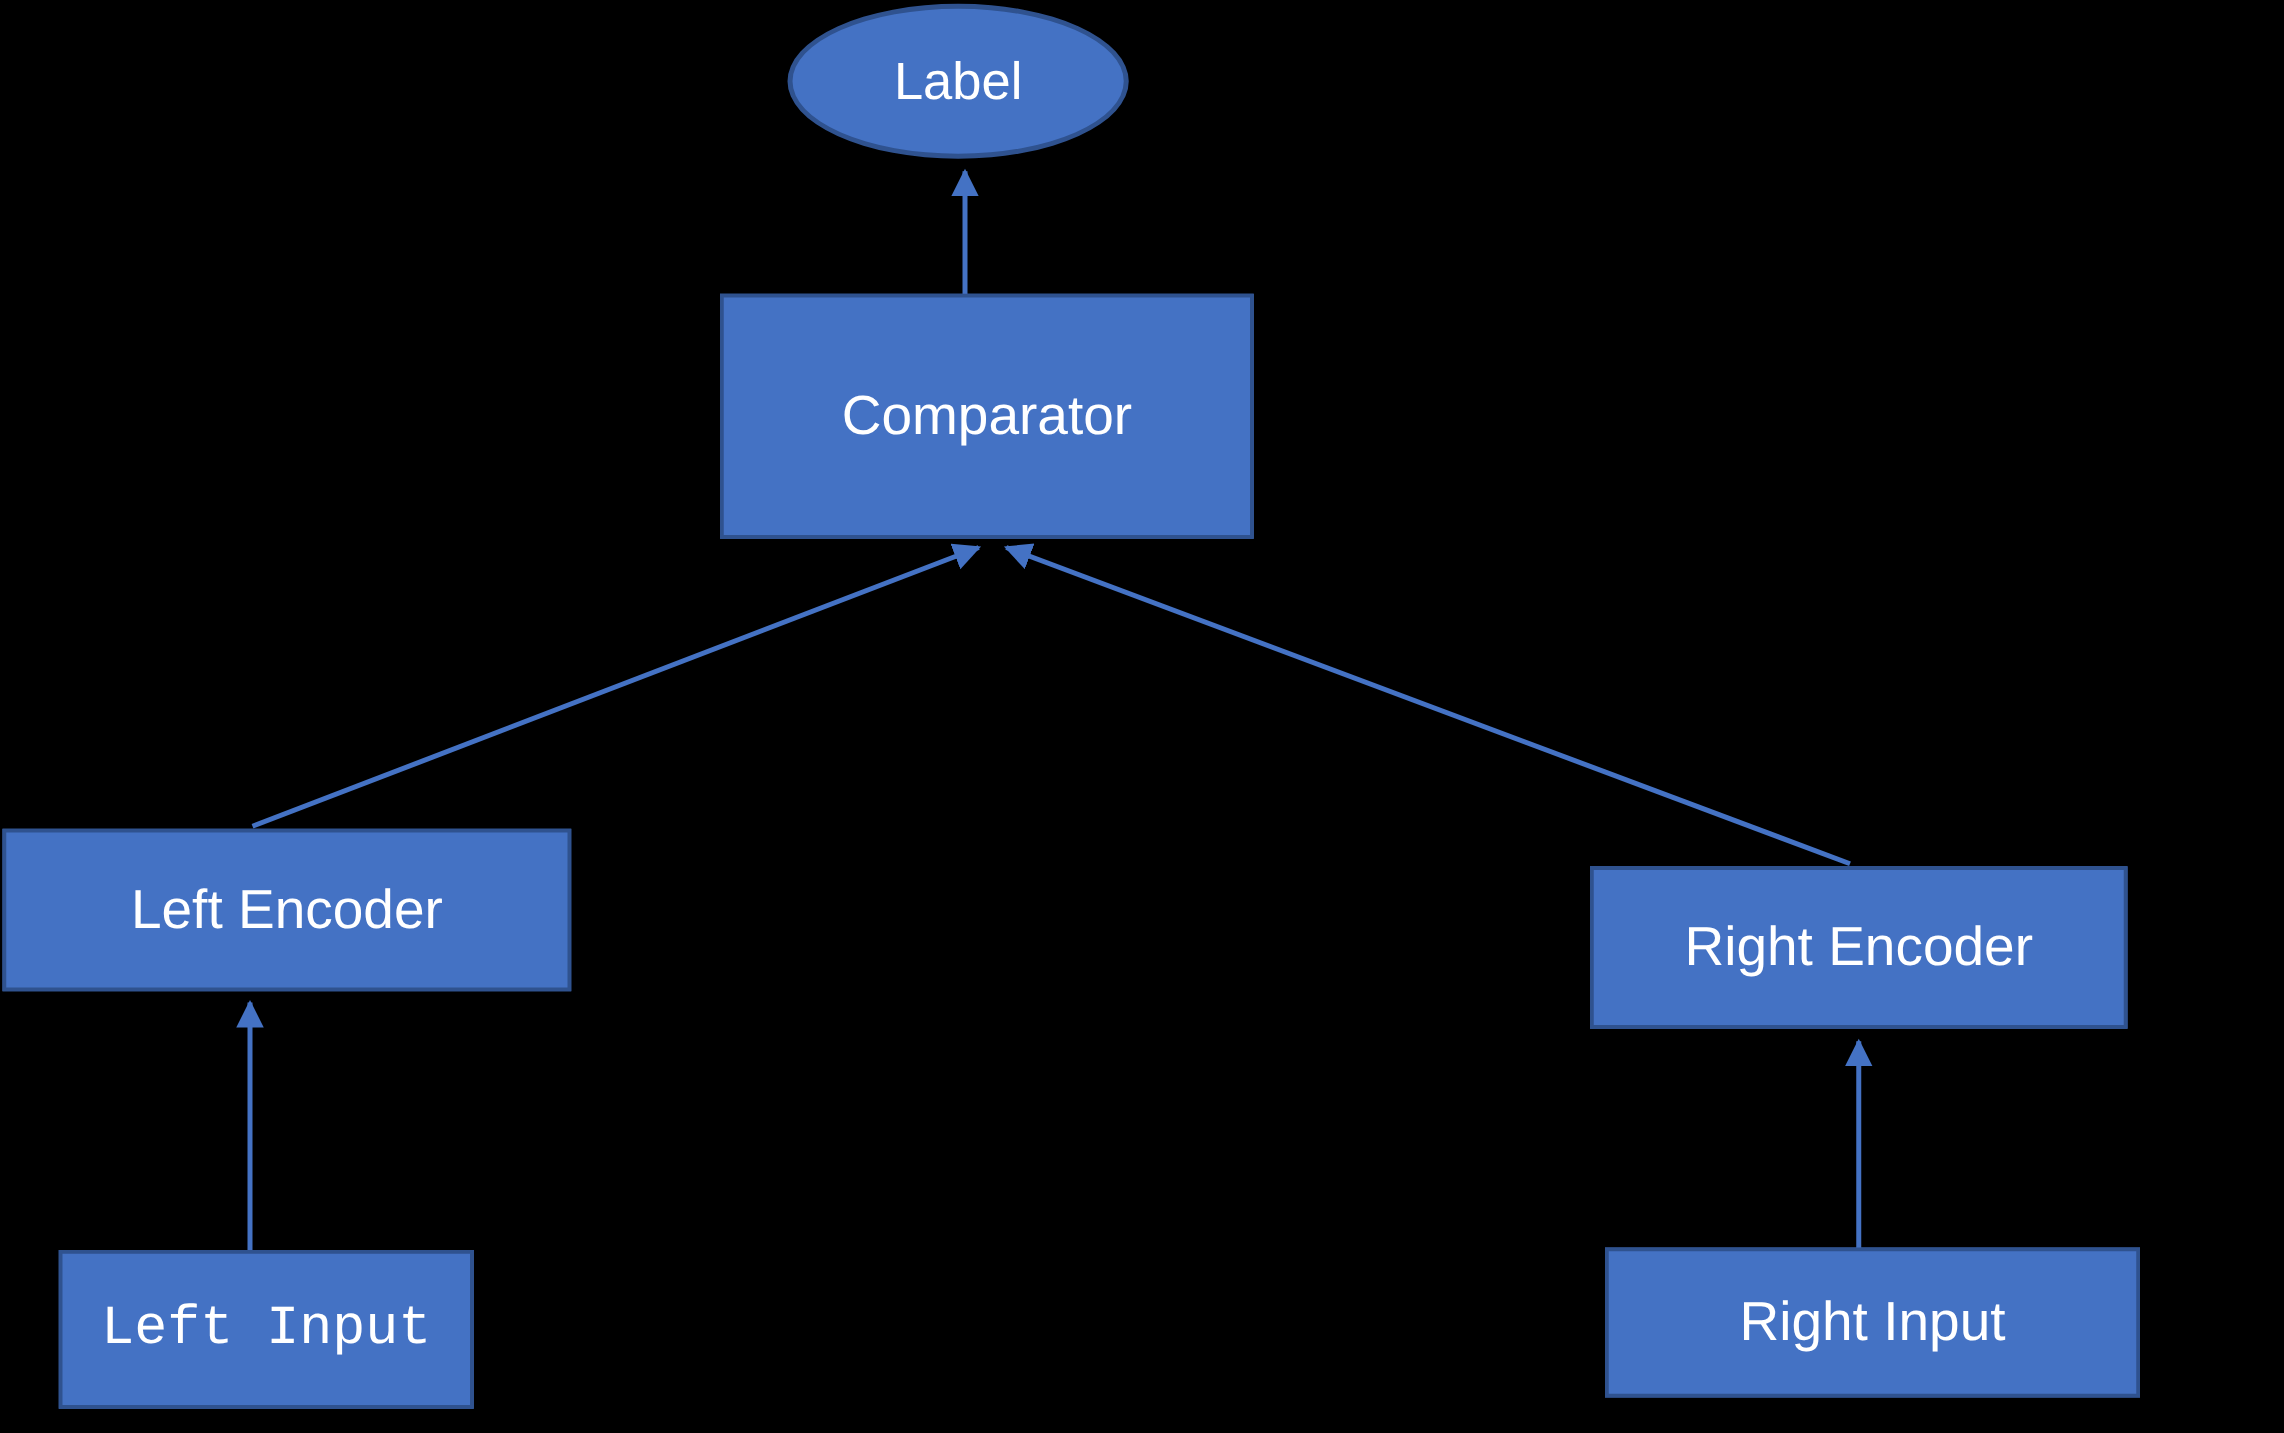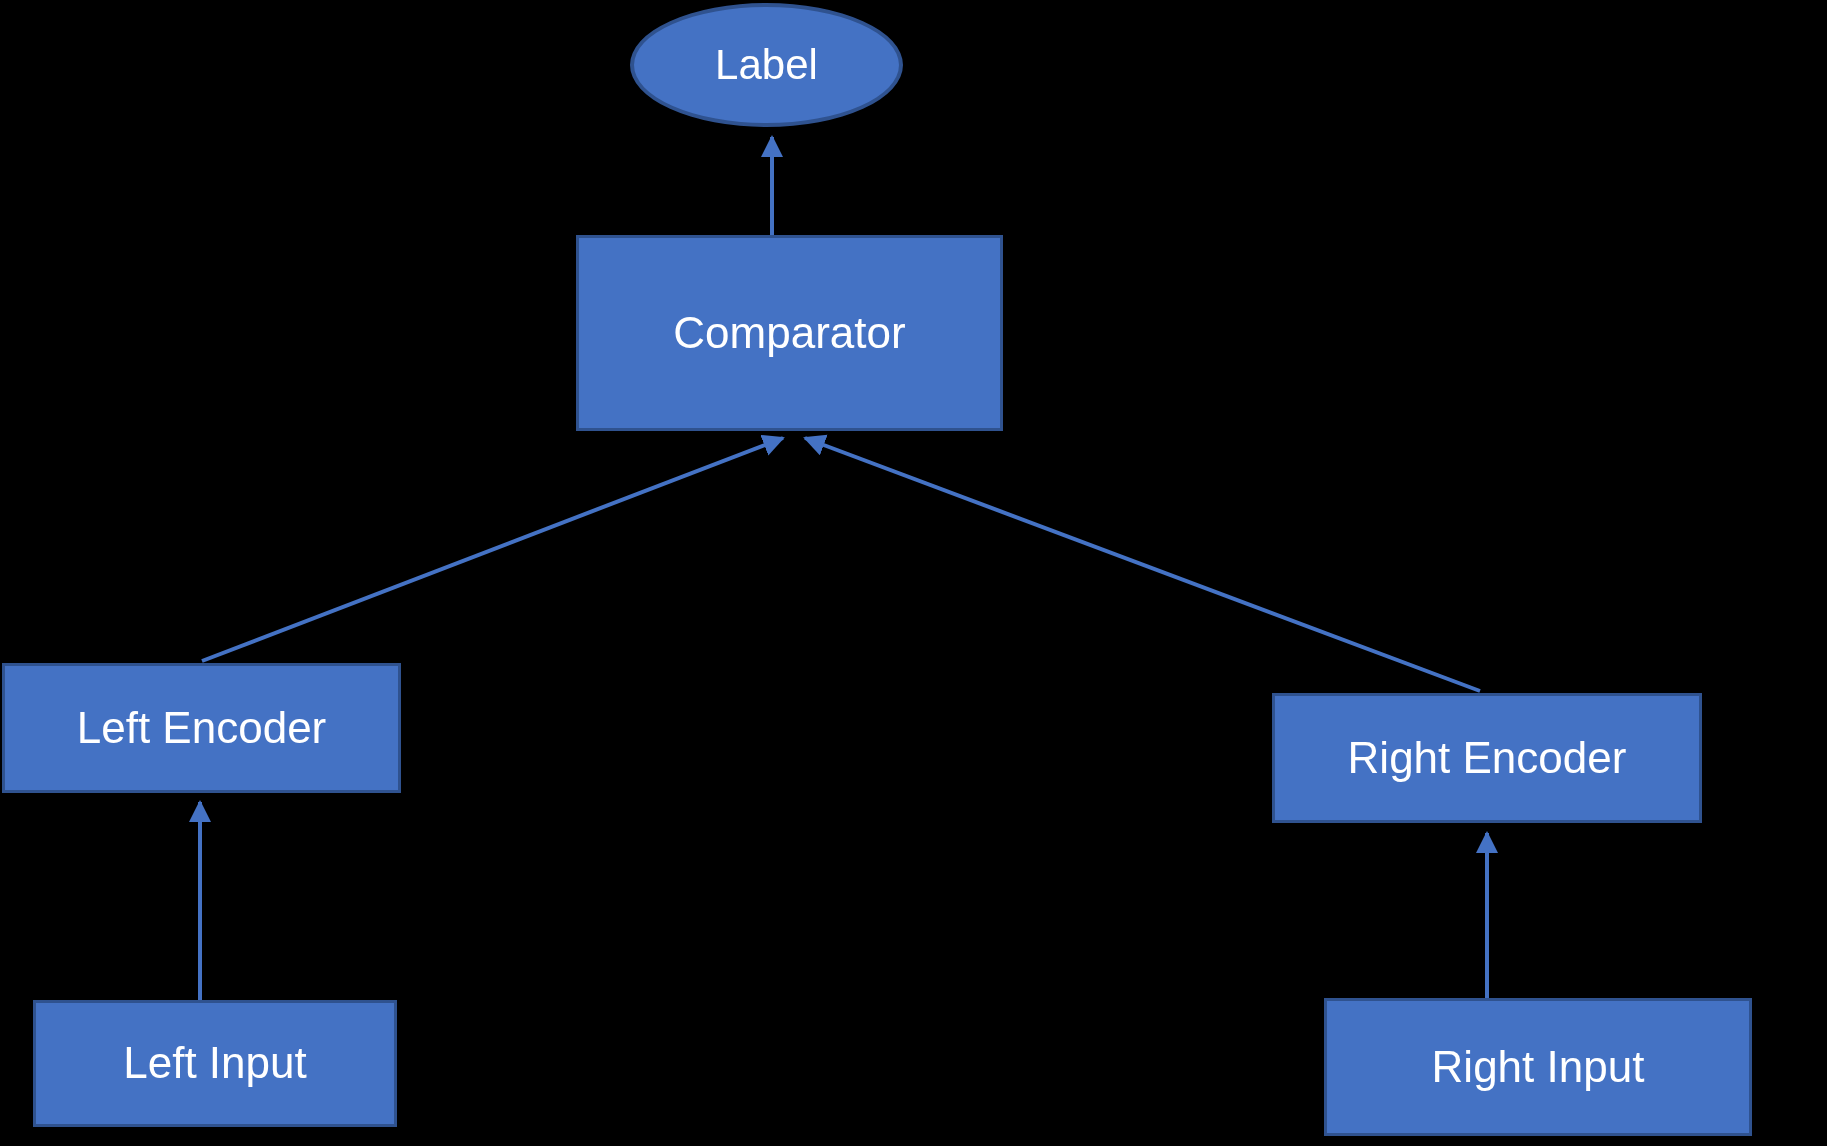--- a/index.html
+++ b/index.html
@@ -40,24 +40,24 @@
     text-align: center;
   }
   .node.ellipse {
     border-radius: 50%;
     border-width: 4px;
     font-size: 42px;
   }
   
   .n-label        { left: 630px;  top: 3px;    width: 273px; height: 124px; }
   .n-comparator   { left: 576px;  top: 235px;  width: 427px; height: 196px; }
-  .n-left-encoder { left: 2px;    top: 663px;  width: 399px; height: 130px; }
+  .n-left-encoder { left: 2px;    top: 663px;  width: 455px; height: 130px; }
   .n-right-encoder{ left: 1272px; top: 693px;  width: 430px; height: 130px; text-align: right; }
-  .n-left-input   { left: 33px;   top: 1000px; width: 364px; height: 127px; }
-  .n-right-input  { left: 1324px; top: 998px;  width: 428px; height: 138px; }
+  .n-left-input   { left: 47px;   top: 1000px; width: 332px; height: 127px; font-family: Liberation Mono, monospace; }
+  .n-right-input  { left: 1284px; top: 998px;  width: 428px; height: 120px; }
   .edge { stroke: var(--arrow); stroke-width: 4; }
   .arrowhead-fill { fill: var(--arrow); }
 </style>
 </head>
 <body>
 
 <div class="canvas">
 
   <svg class="edges-layer" viewBox="0 0 1827 1146" xmlns="http://www.w3.org/2000/svg">
     <defs>

